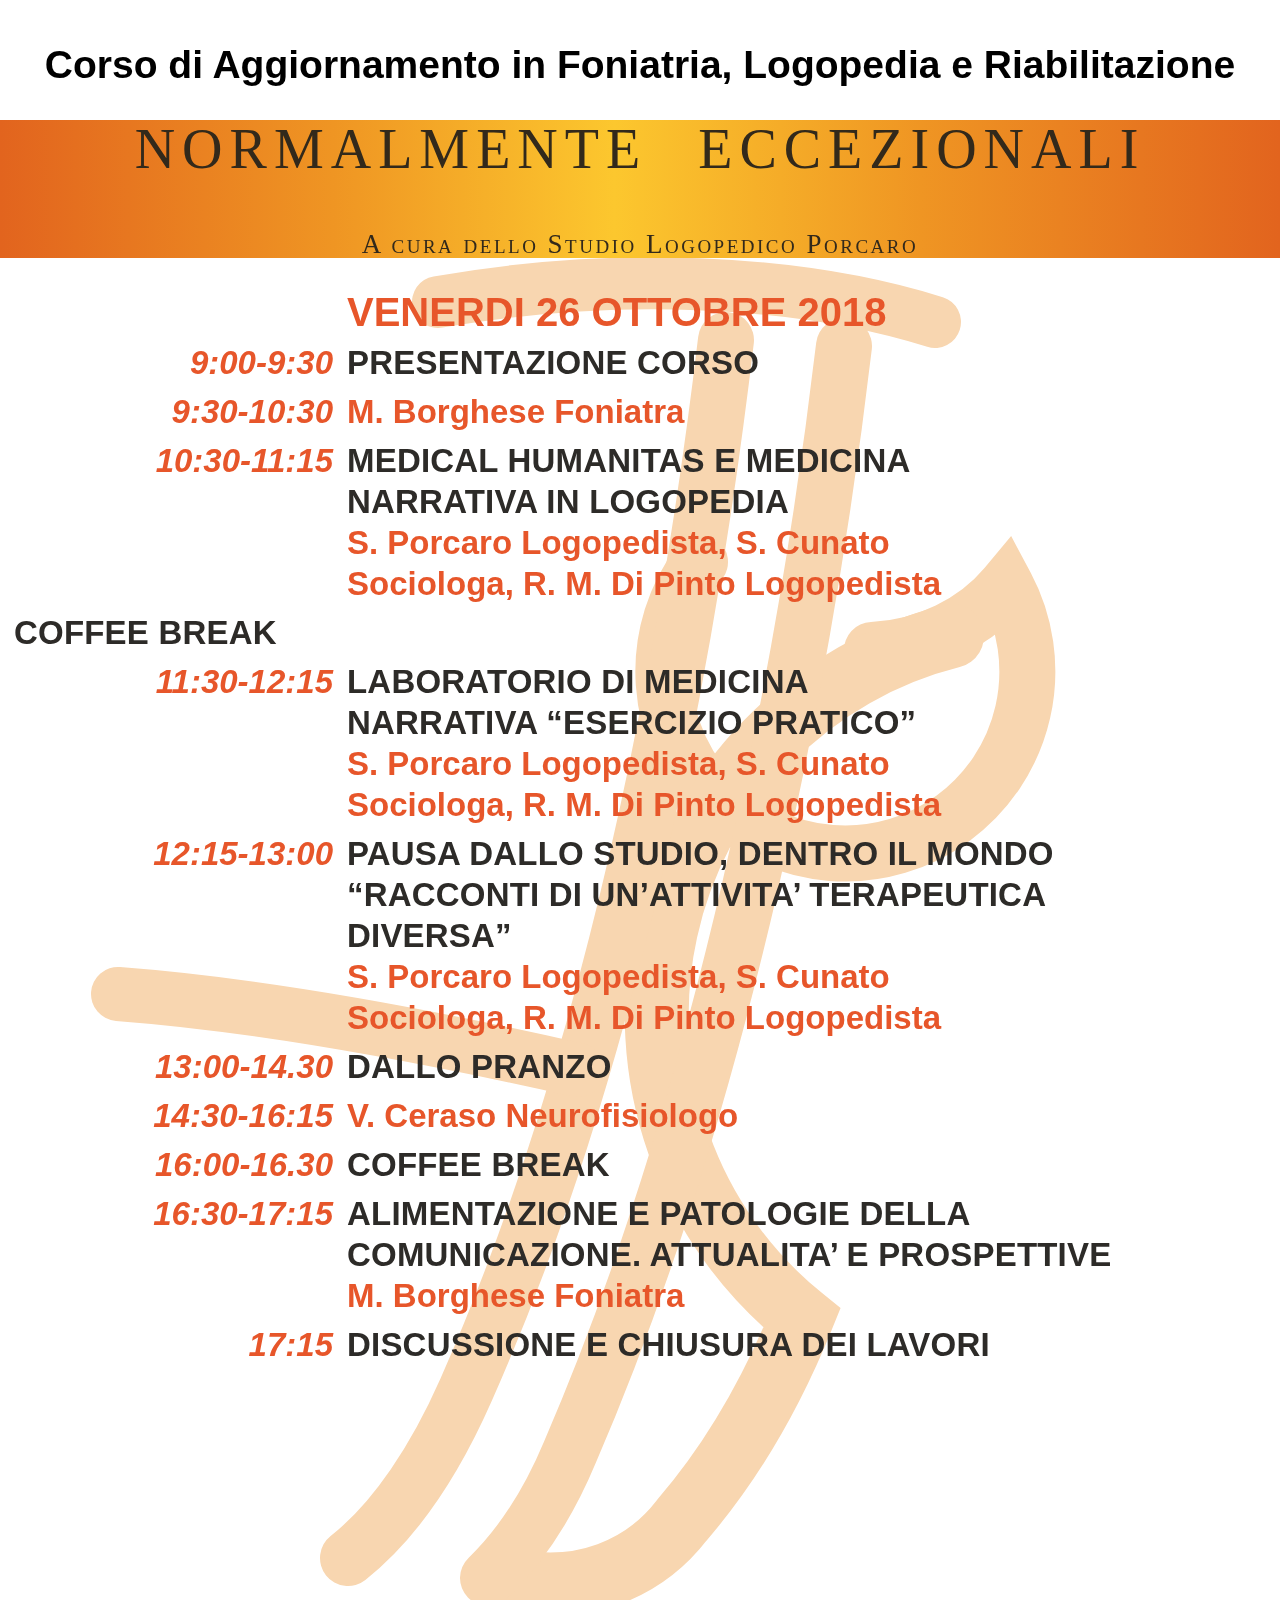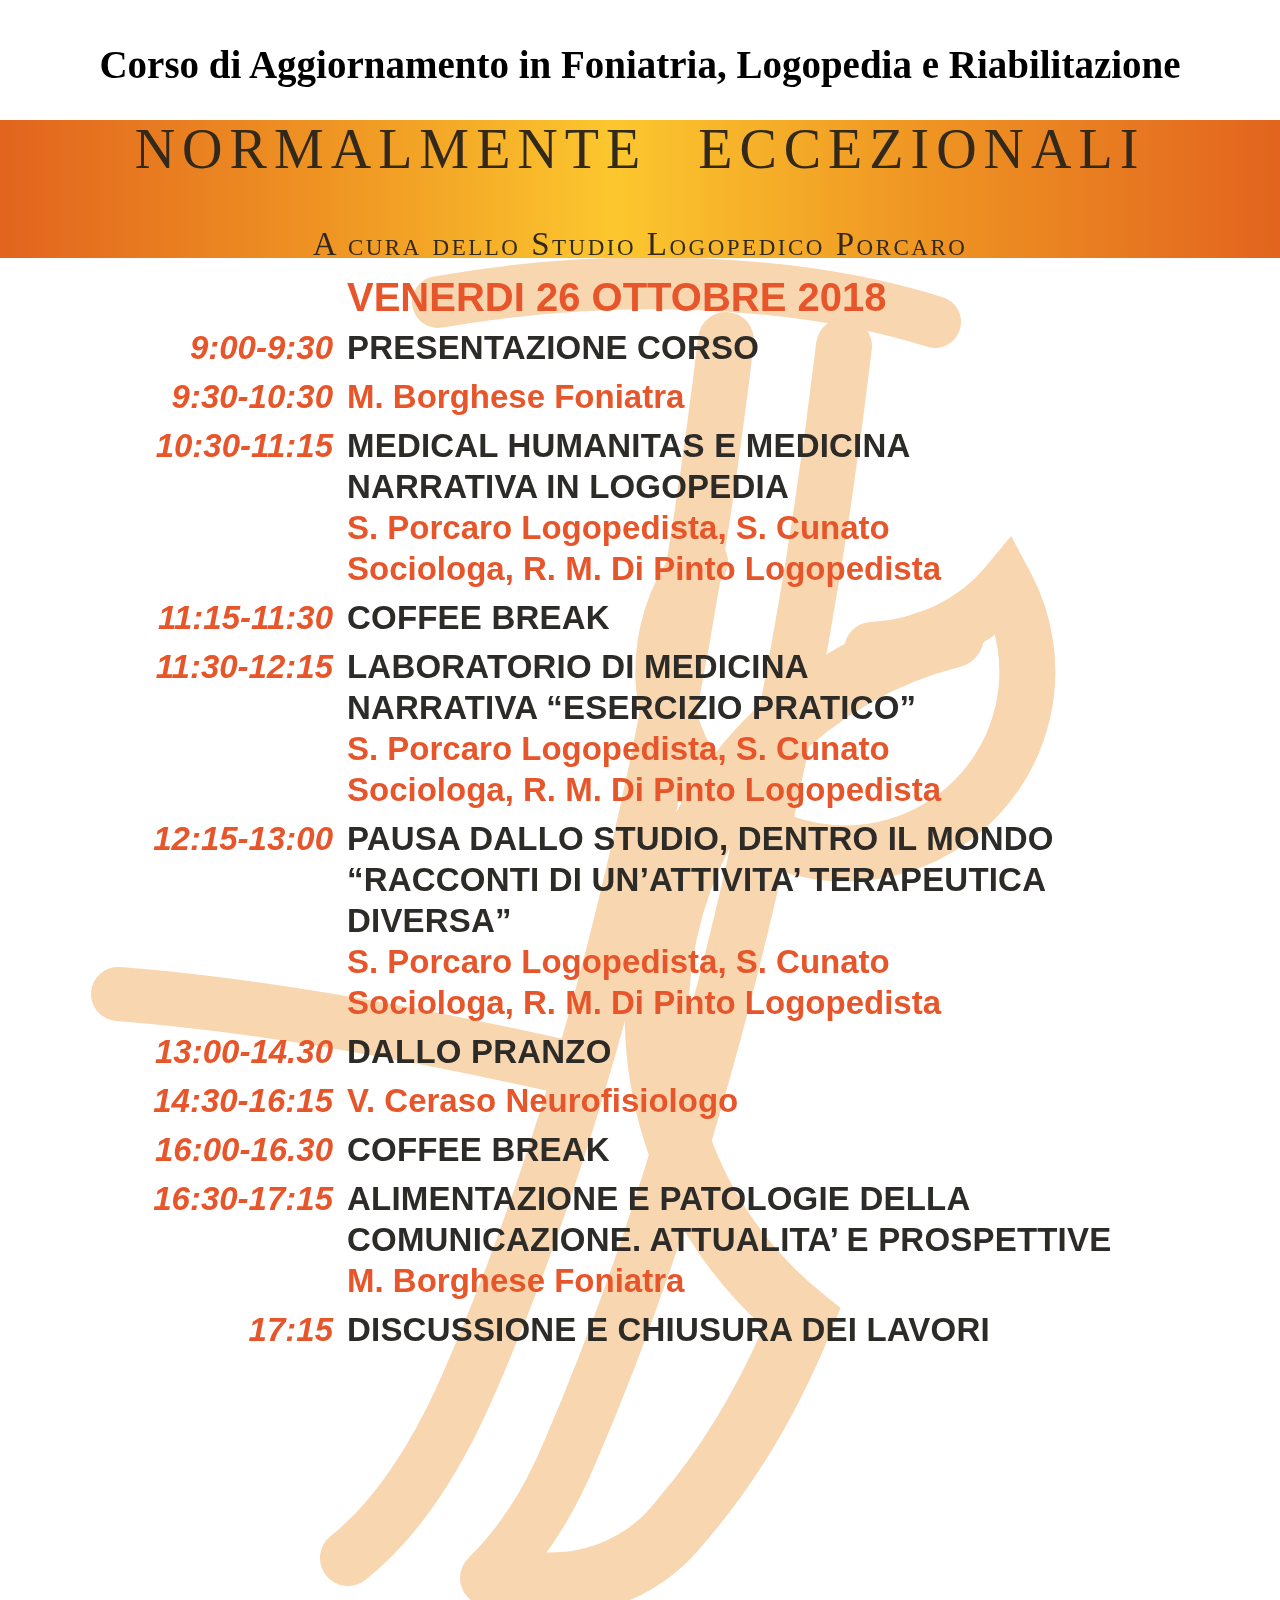--- a/index.html
+++ b/index.html
@@ -24,21 +24,21 @@
     font-family:"Liberation Sans",sans-serif;
   }
   .watermark{
     position:absolute;inset:0;z-index:0;pointer-events:none;
   }
   .watermark path{fill:none;stroke:var(--watermark);stroke-linecap:round;}
   .content-layer{position:relative;z-index:1;}
   .header-title{
     padding-top:42px;
     text-align:center;
-    font-family:Liberation Serif, serif;
+    font-family:Liberation Sans, sans-serif;
     font-weight:bold;
     font-size:39px;
     line-height:46px;
     letter-spacing:0px;
     color:var(--header-text);
     white-space:nowrap;
   }
   .banner{
     margin-top:32px;
     height:138px;
@@ -59,28 +59,28 @@
     line-height:58px;
     letter-spacing:7px;
     word-spacing:30px;
     color:var(--banner-text);
     white-space:nowrap;
   }
   .banner-subtitle{
     font-family:"Liberation Serif",serif;
     font-variant:small-caps;
     font-weight:400;
-    font-size:33px;
+    font-size:27px;
     line-height:36px;
     letter-spacing:2.5px;
     color:var(--banner-text);
     white-space:nowrap;
     margin-top:42px;
   }
-  .schedule{margin-top:17px;}
+  .schedule{margin-top:32px;}
   .date-heading{
     margin-left:347px;
     font-weight:bold;
     font-size:40px;
     line-height:44px;
     color:var(--accent);
     margin-bottom:8px;
     white-space:nowrap;
   }
   .rows{display:flex;flex-direction:column;}
@@ -155,21 +155,20 @@
           <div class="row">
             <div class="time">10:30-11:15</div>
             <div class="content">
               <div class="title">MEDICAL HUMANITAS E MEDICINA
 NARRATIVA IN LOGOPEDIA</div>
               <div class="speakers"><span>S. Porcaro </span><span class="it">Logopedista</span><span>, S. Cunato</span></div>
               <div class="speakers"><span class="it">Sociologa</span><span>, R. M. Di Pinto </span><span class="it">Logopedista</span></div>
             </div>
           </div>
           <div class="row">
-            <div class="time">11:15-11:30</div>
             <div class="content">
               <div class="title">COFFEE BREAK</div>
             </div>
           </div>
           <div class="row">
             <div class="time">11:30-12:15</div>
             <div class="content">
               <div class="title">LABORATORIO DI MEDICINA
 NARRATIVA “ESERCIZIO PRATICO”</div>
               <div class="speakers"><span>S. Porcaro </span><span class="it">Logopedista</span><span>, S. Cunato</span></div>

